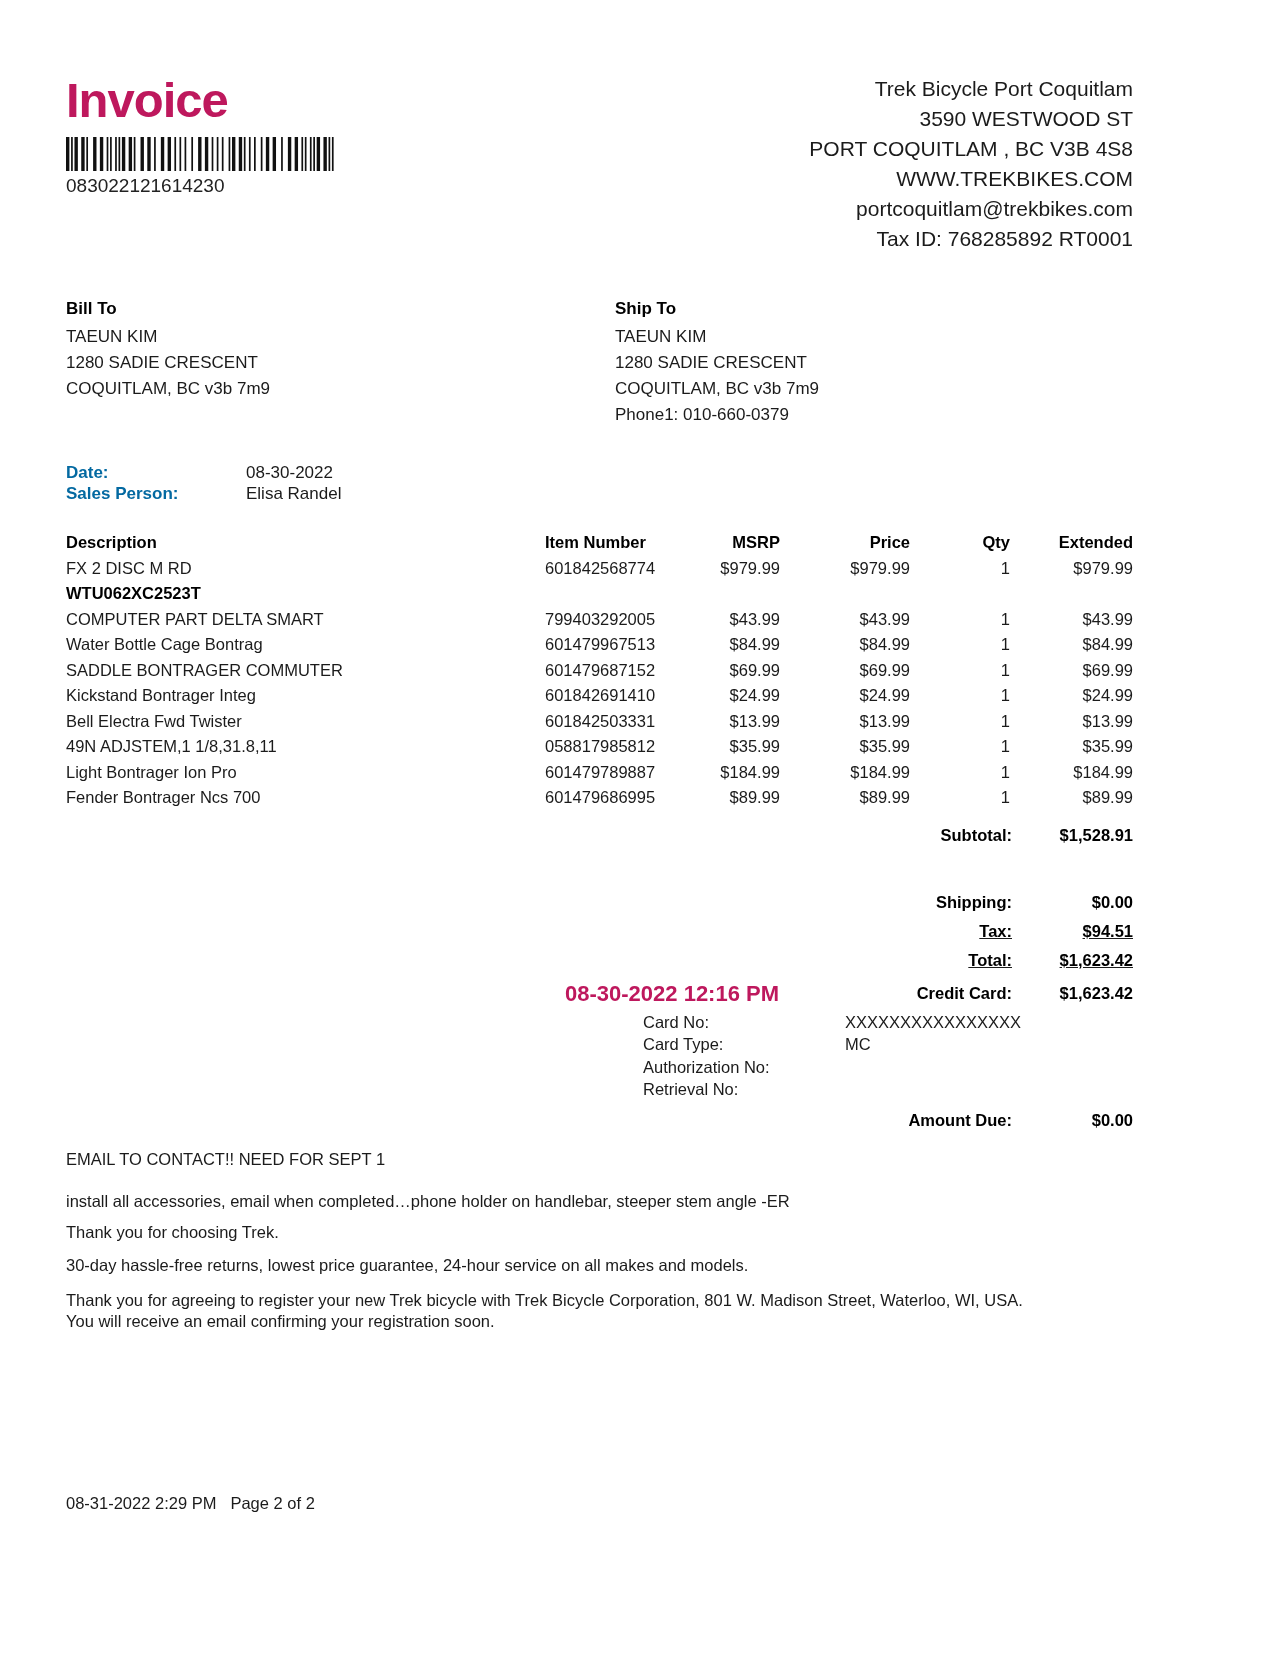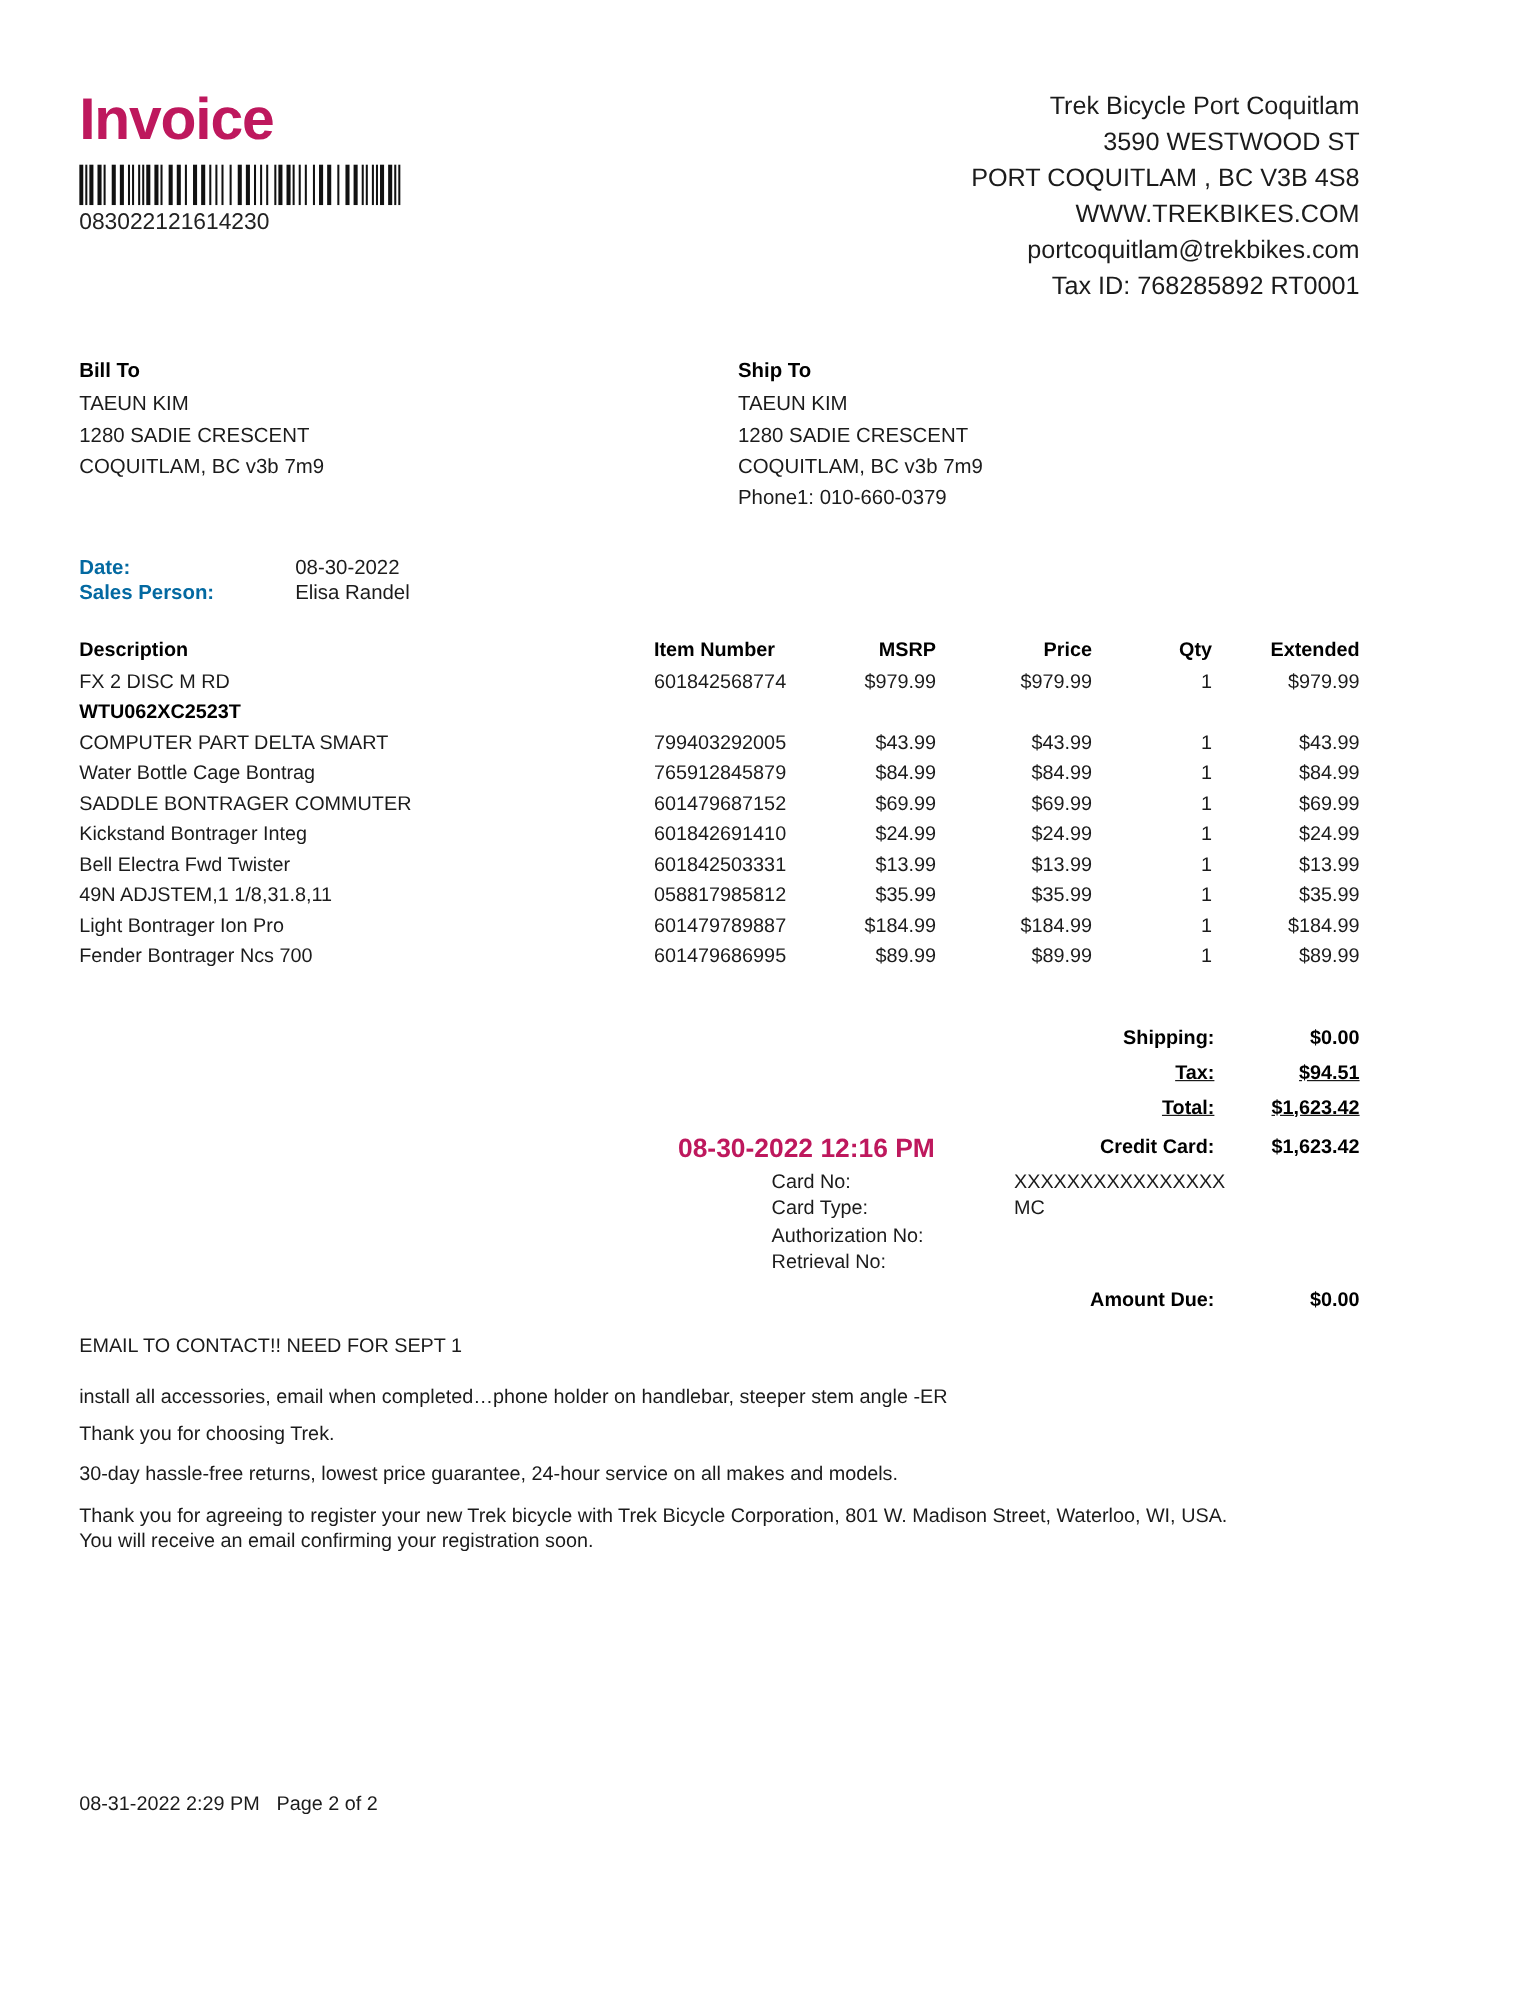--- a/index.html
+++ b/index.html
@@ -223,21 +223,21 @@
         <div class="trow">
           <div class="tcell description">COMPUTER PART DELTA SMART</div>
           <div class="tcell item_number">799403292005</div>
           <div class="tcell msrp">$43.99</div>
           <div class="tcell price">$43.99</div>
           <div class="tcell qty">1</div>
           <div class="tcell extended">$43.99</div>
         </div>
         <div class="trow">
           <div class="tcell description">Water Bottle Cage Bontrag</div>
-          <div class="tcell item_number">765912845879</div>
+          <div class="tcell item_number">601479967513</div>
           <div class="tcell msrp">$84.99</div>
           <div class="tcell price">$84.99</div>
           <div class="tcell qty">1</div>
           <div class="tcell extended">$84.99</div>
         </div>
         <div class="trow">
           <div class="tcell description">SADDLE BONTRAGER COMMUTER</div>
           <div class="tcell item_number">601479687152</div>
           <div class="tcell msrp">$69.99</div>
           <div class="tcell price">$69.99</div>
@@ -280,20 +280,24 @@
           <div class="tcell description">Fender Bontrager Ncs 700</div>
           <div class="tcell item_number">601479686995</div>
           <div class="tcell msrp">$89.99</div>
           <div class="tcell price">$89.99</div>
           <div class="tcell qty">1</div>
           <div class="tcell extended">$89.99</div>
         </div>
       </div>
   </div>
 
+  <div class="totals-row bold-value subtotal-row">
+    <div class="t-label">Subtotal:</div>
+    <div class="t-value">$1,528.91</div>
+  </div>
   <div class="totals-row bold-value shipping-row">
     <div class="t-label">Shipping:</div>
     <div class="t-value">$0.00</div>
   </div>
   <div class="totals-row bold-value tax-row">
     <div class="t-label">Tax:</div>
     <div class="t-value">$94.51</div>
   </div>
   <div class="totals-row bold-value total-row">
     <div class="t-label">Total:</div>

